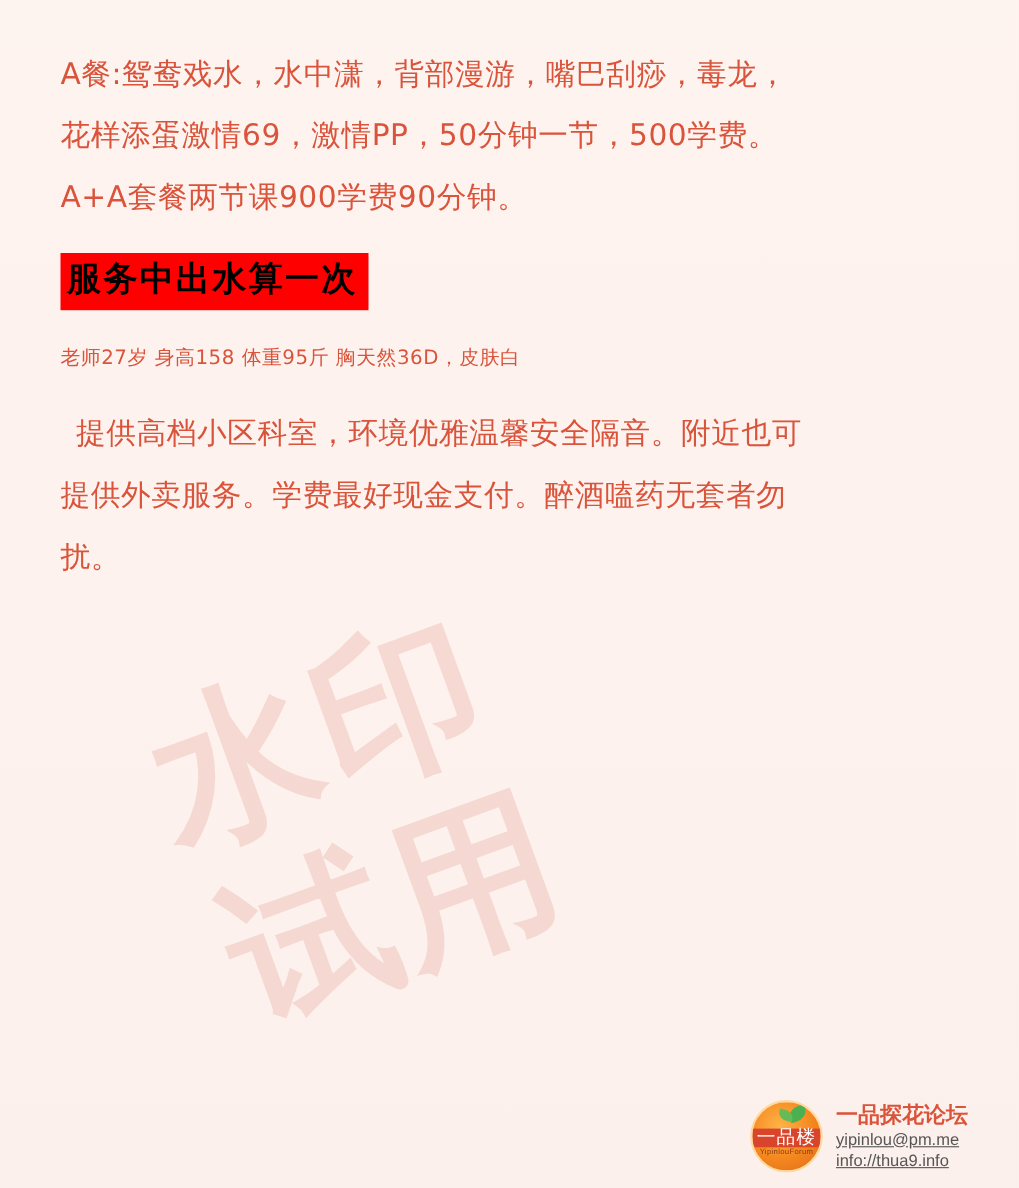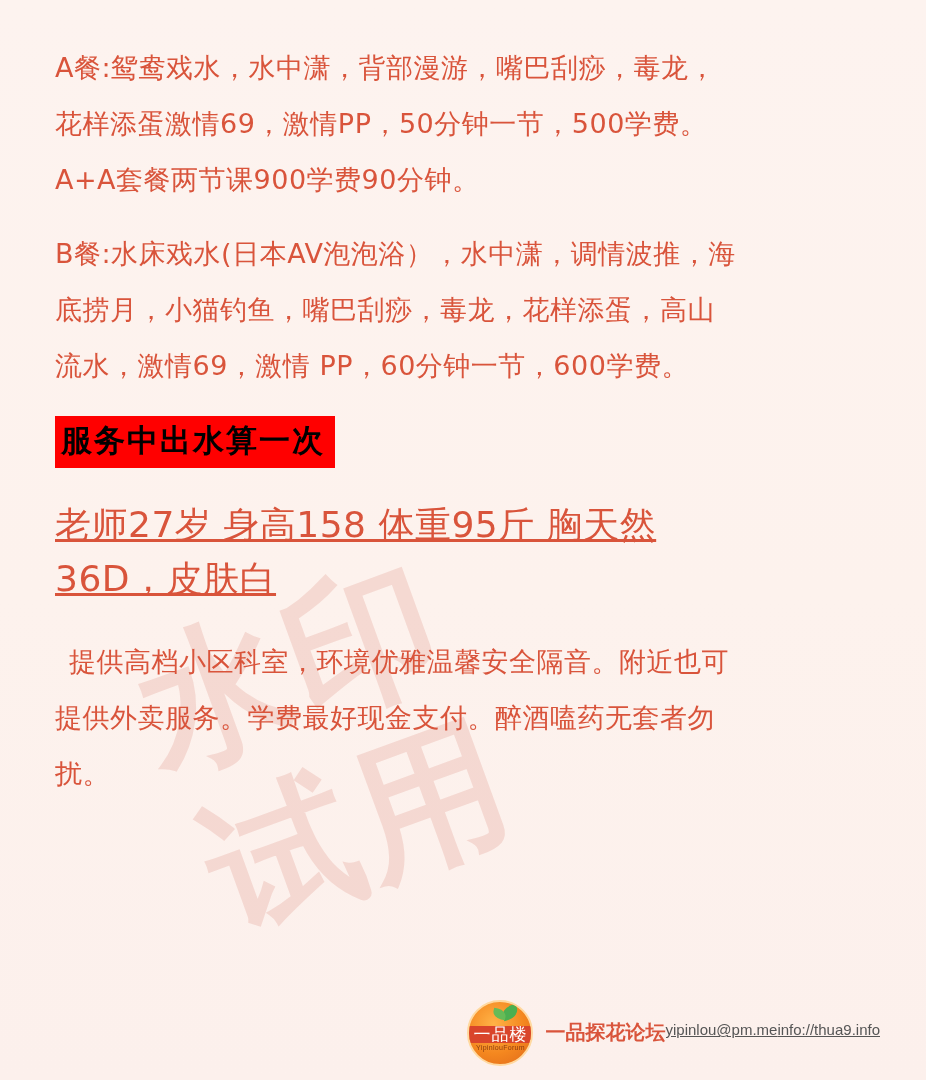--- a/index.html
+++ b/index.html
@@ -73,28 +73,27 @@
     color: #000000;
     font-size: 31px;
     font-weight: 700;
     line-height: 1.35;
     padding: 4px 10px 6px 6px;
     letter-spacing: 2px;
     font-family: "DejaVu Sans", "Liberation Sans", sans-serif;
   }
   .spec {
     color: #d9543b;
-    font-size: 36px;
+    font-size: 18px;
     line-height: 1.5;
     margin: 0 0 28px 0;
     letter-spacing: 0.5px;
     font-family: "DejaVu Sans", "Liberation Sans", sans-serif;
     position: relative;
     z-index: 2;
-    text-decoration: underline;
   }
   
   .footer {
     position: absolute;
     right: 46px;
     bottom: 14px;
     display: flex;
     align-items: center;
     gap: 12px;
     z-index: 3;
@@ -149,20 +148,21 @@
     right: 0;
     top: 42px;
     text-align: center;
     font-size: 7px;
     color: #8a3b10;
     letter-spacing: 0.3px;
     font-family: "Liberation Sans", sans-serif;
   }
   .footer-text {
     display: flex;
+    flex-direction: column;
     justify-content: center;
     line-height: 1.28;
   }
   .footer-title {
     color: #d9543b;
     font-size: 20px;
     font-weight: 700;
     font-family: "DejaVu Sans", "Liberation Sans", sans-serif;
   }
   .footer-mail, .footer-url {
@@ -179,21 +179,20 @@
 
   <div class="watermark">
     <span>水印</span>
     <span class="wm-line2">试用</span>
   </div>
 
   <div class="content">
 
     <p class="para">A餐:鸳鸯戏水，水中潇，背部漫游，嘴巴刮痧，毒龙，花样添蛋激情69，激情PP，50分钟一节，500学费。A+A套餐两节课900学费90分钟。</p>
 
-    <p class="para">B餐:水床戏水(日本AV泡泡浴），水中潇，调情波推，海底捞月，小猫钓鱼，嘴巴刮痧，毒龙，花样添蛋，高山流水，激情69，激情 PP，60分钟一节，600学费。</p>
 
 
     <div class="highlight-wrap">
       <span class="highlight">服务中出水算一次</span>
     </div>
 
     <p class="spec">老师27岁 身高158 体重95斤 胸天然36D，皮肤白</p>
 
     <p class="para indent">提供高档小区科室，环境优雅温馨安全隔音。附近也可提供外卖服务。学费最好现金支付。醉酒嗑药无套者勿扰。</p>
 

